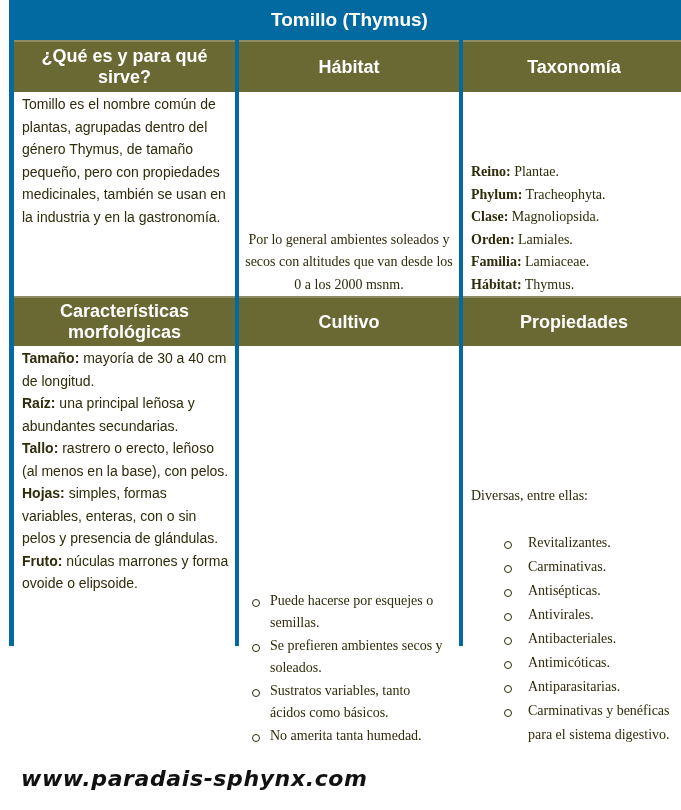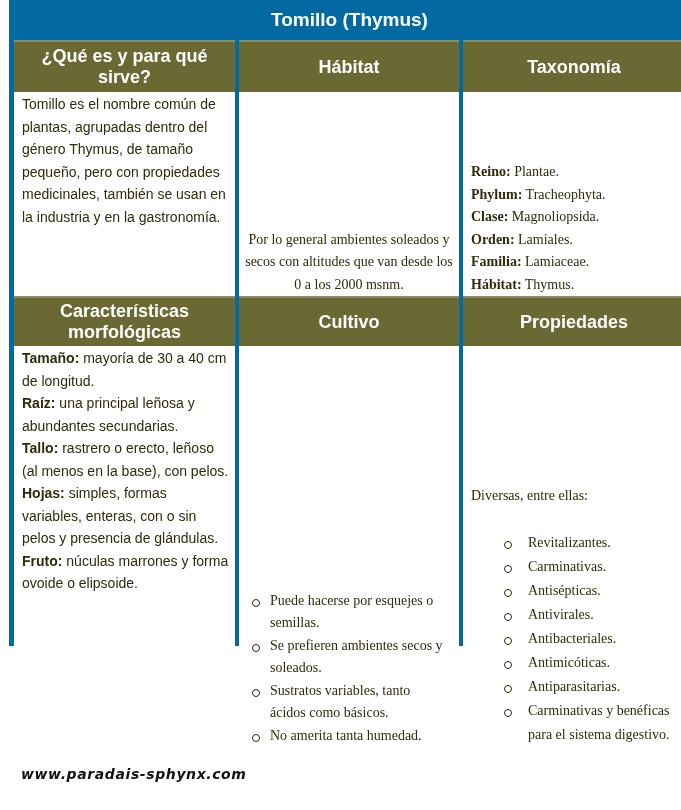--- a/index.html
+++ b/index.html
@@ -39,21 +39,21 @@
     position: absolute; width: 8px; height: 8px; border: 1.3px solid #2e2c0a; border-radius: 50%;
     box-sizing: border-box; top: 9px;
   }
   .cultivo ul.circ li { padding-left: 18px; }
   .cultivo ul.circ li .bullet { left: 0; }
   .props ul.circ { margin-top: 24px; }
   .props ul.circ li { padding-left: 52px; line-height: 24px; }
   .props ul.circ li .bullet { left: 28px; top: 10px; }
   .footer {
     position: absolute; left: 21px; top: 766px; font-family: "DejaVu Sans", sans-serif;
-    font-weight: bold; font-style: italic; font-size: 14px; color: #111111; letter-spacing: 0.6px;
+    font-weight: bold; font-style: italic; font-size: 22px; color: #111111; letter-spacing: 0.6px;
   }
 </style>
 </head>
 <body>
 
 <div class="sheet">
   <div class="title-bar">Tomillo (Thymus)</div>
 
   <div class="cell hdr c1 r1h">¿Qué es y para qué sirve?</div>
   <div class="cell hdr c2 r1h">Hábitat</div>

